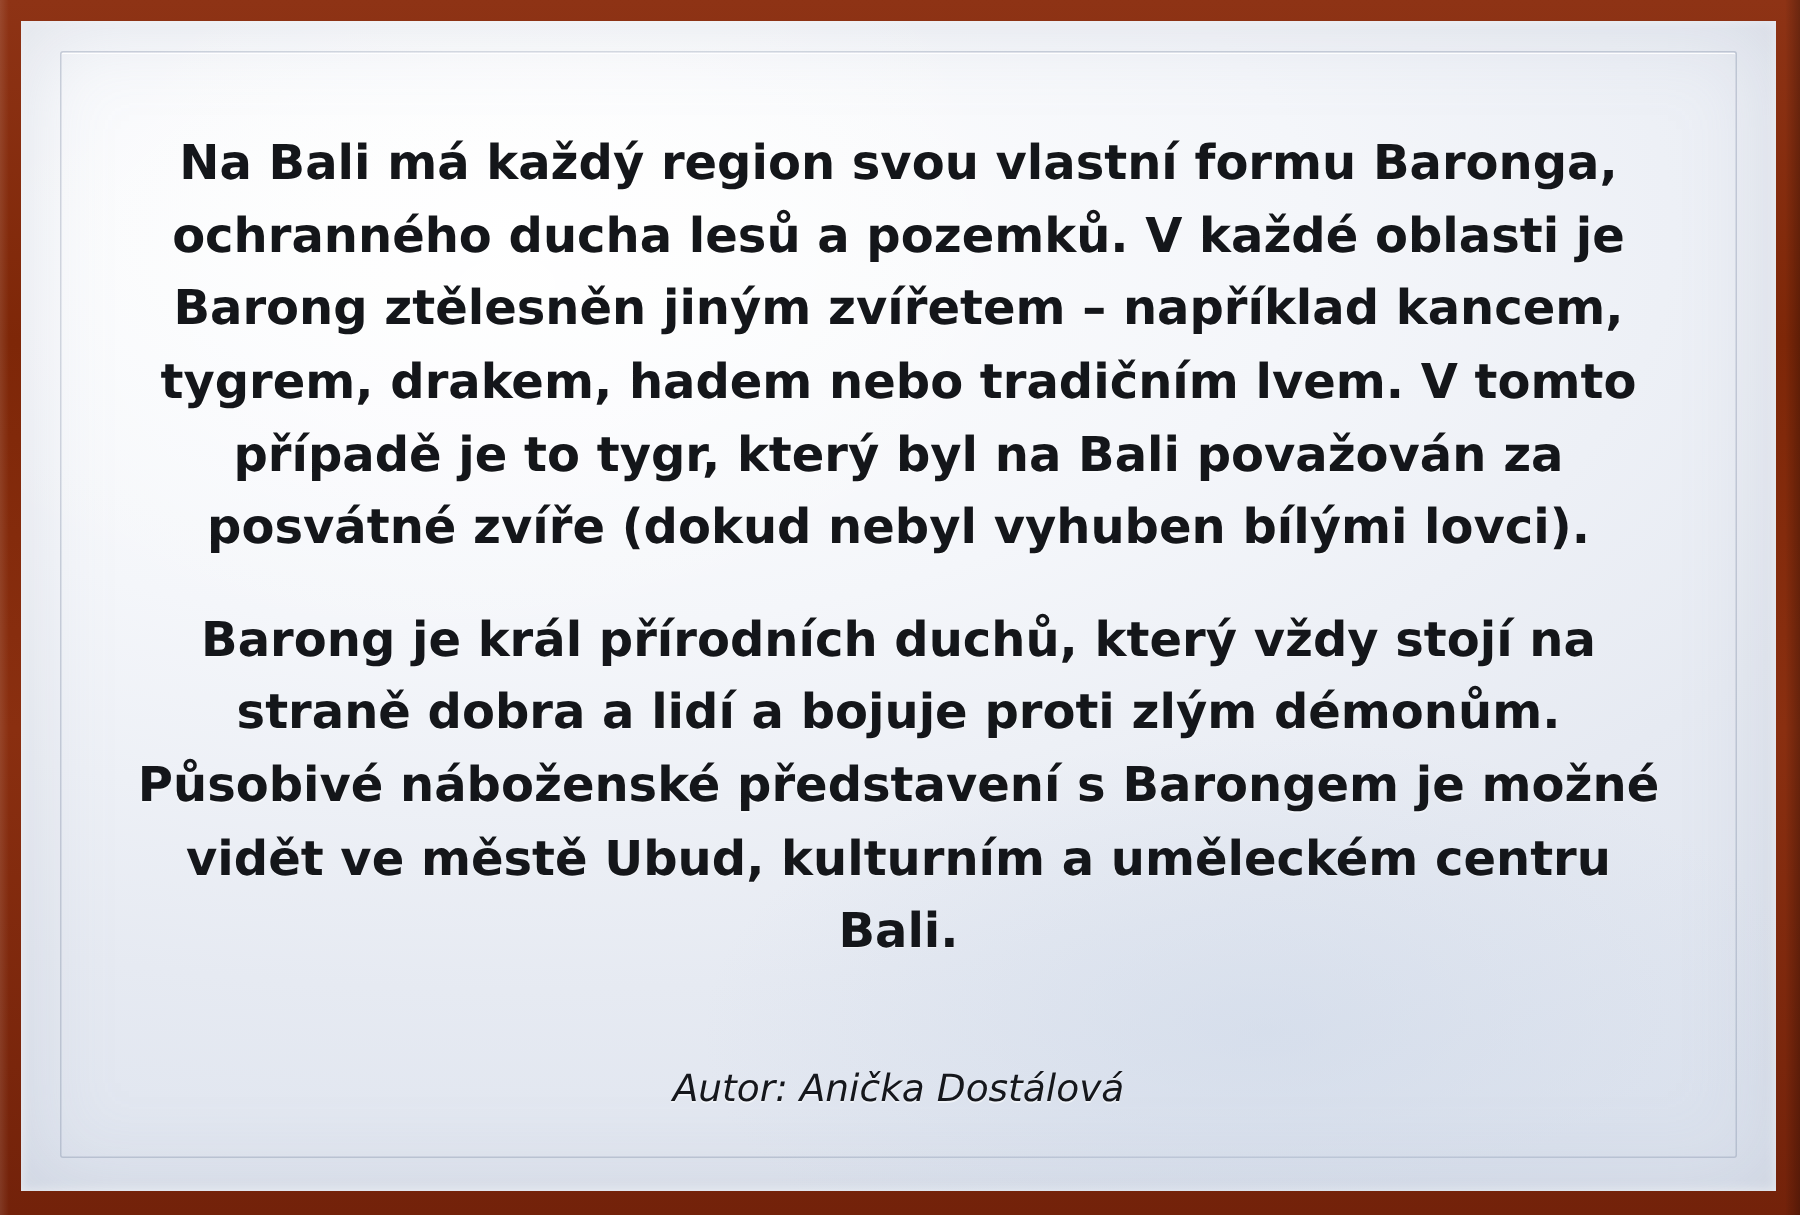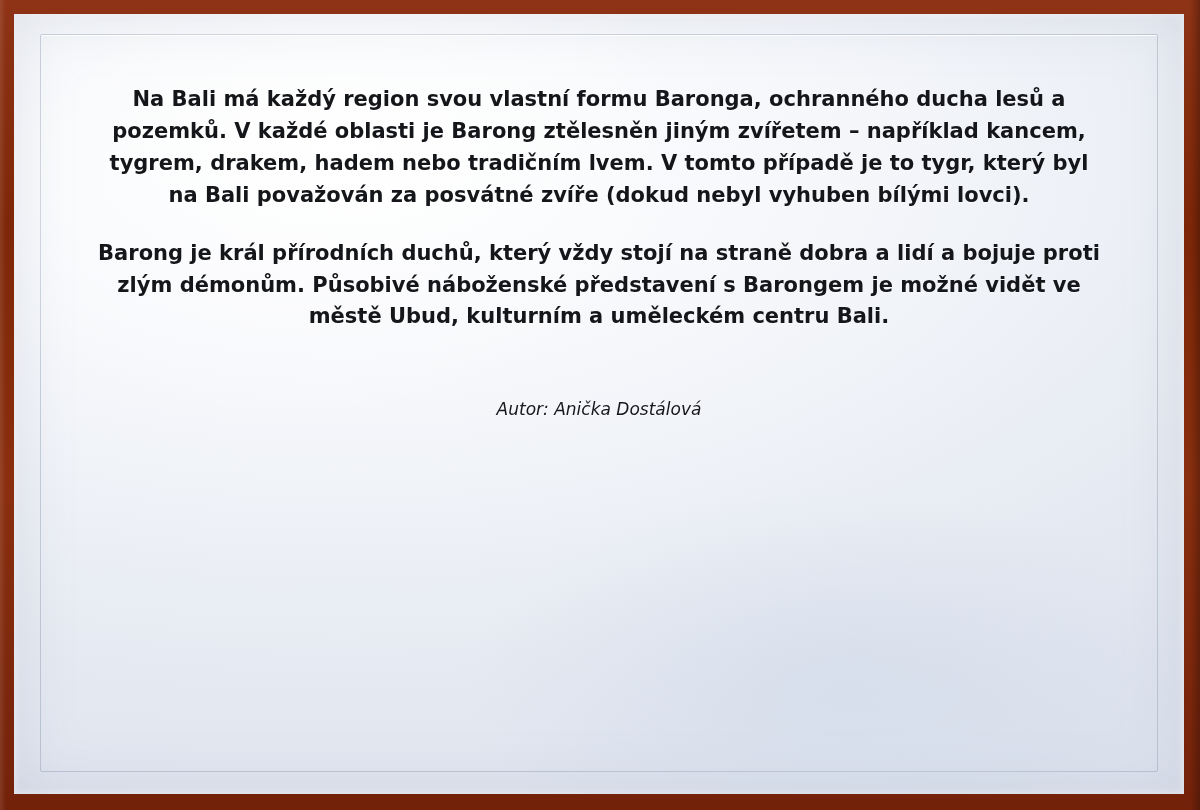--- a/index.html
+++ b/index.html
@@ -88,35 +88,35 @@
     font-size: 40px;
     letter-spacing: 0.5px;
     margin: 0 0 34px 0;
     color: #0d0f12;
     text-shadow: 0 1px 0 rgba(255,255,255,0.55);
   }
 
   .para {
     font-family: "DejaVu Sans", sans-serif;
     font-weight: bold;
-    font-size: 21px;
+    font-size: 32px;
     line-height: 1.52;
     margin: 0 0 20px 0;
     color: #14161a;
     text-shadow: 0 1px 0 rgba(255,255,255,0.45);
   }
   .para.p1 { padding: 0 6px; }
   .para.p2 { padding: 0 2px; margin-top: 26px; }
 
   .author {
     margin-top: 66px;
     font-family: "DejaVu Sans", sans-serif;
     font-style: italic;
     font-weight: normal;
-    font-size: 17px;
+    font-size: 25px;
     color: #15171c;
     text-shadow: 0 1px 0 rgba(255,255,255,0.5);
   }
 </style>
 </head>
 <body>
 
 <div class="frame">
   <div class="sheet">
     <div class="sheen-a"></div>

